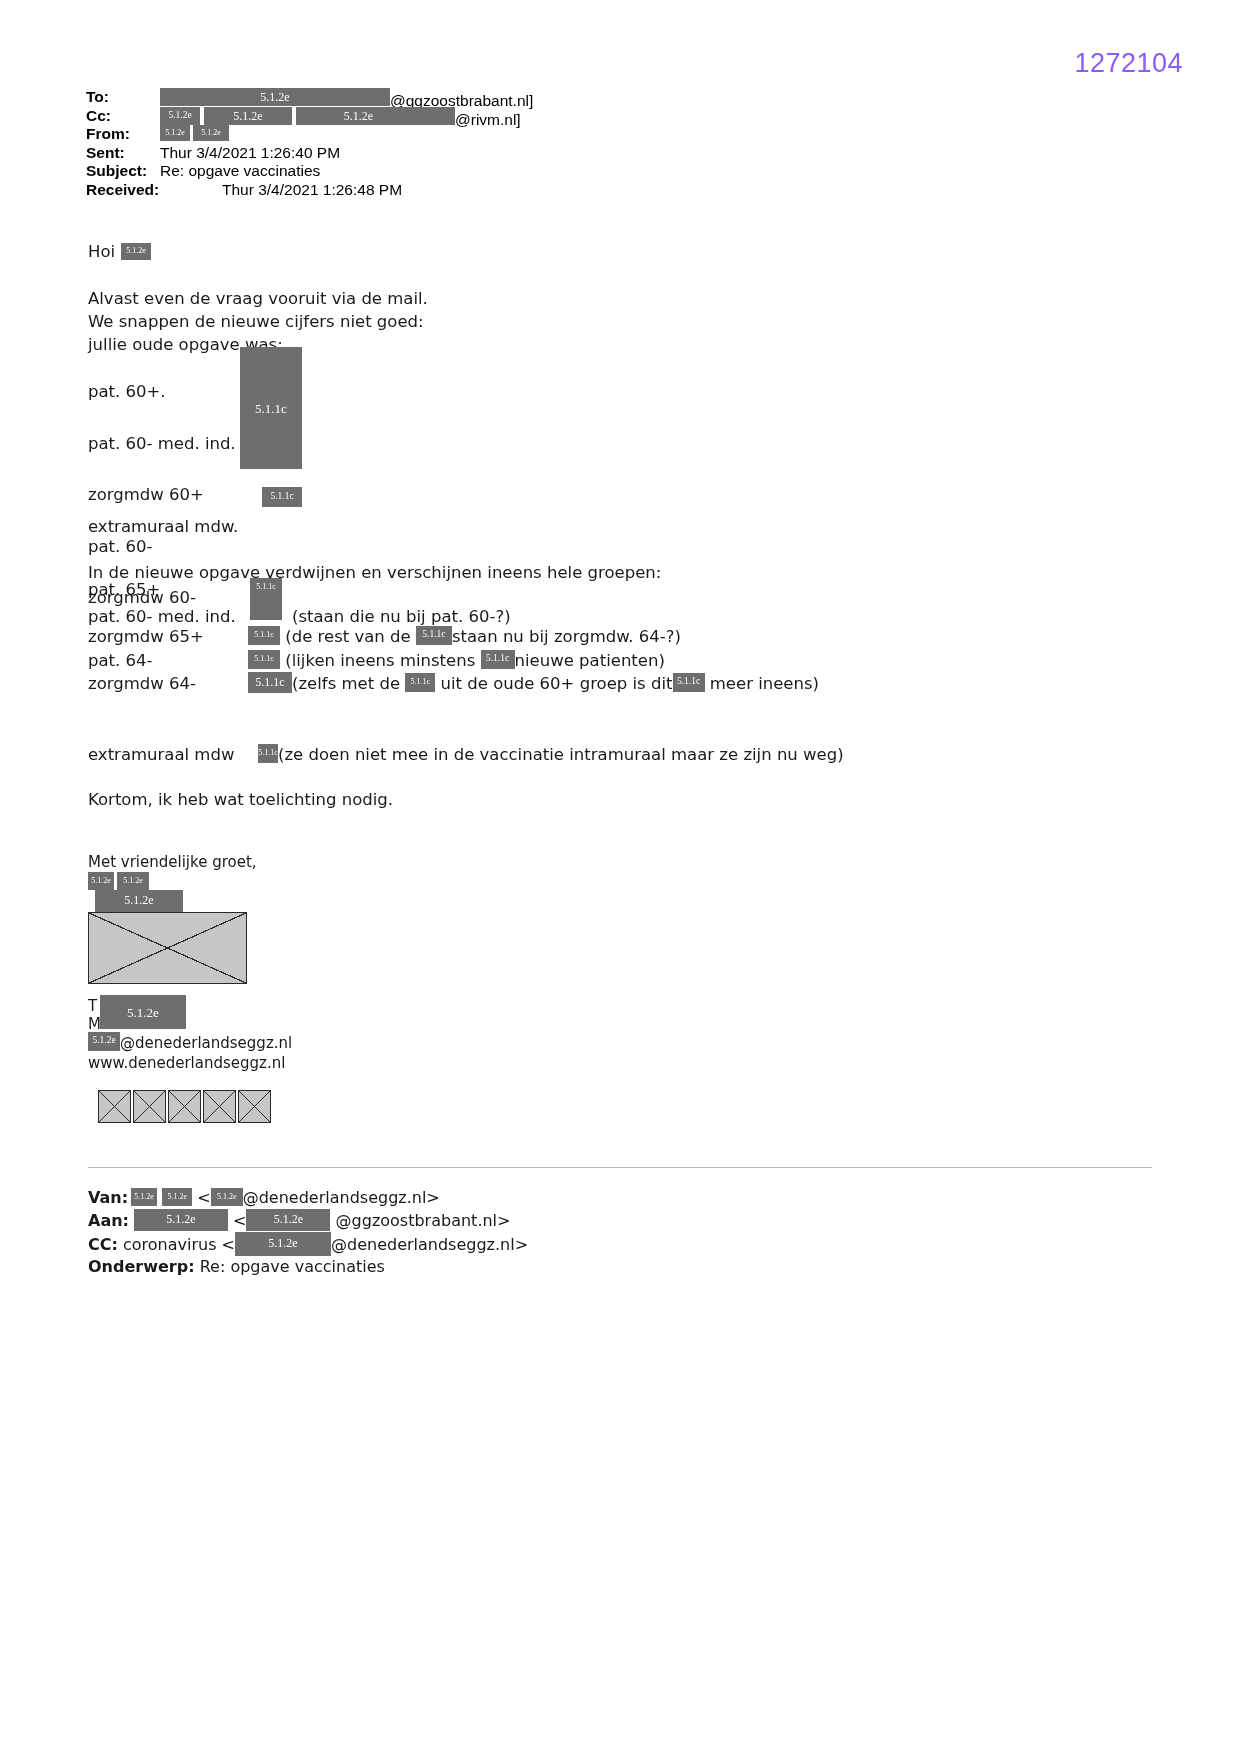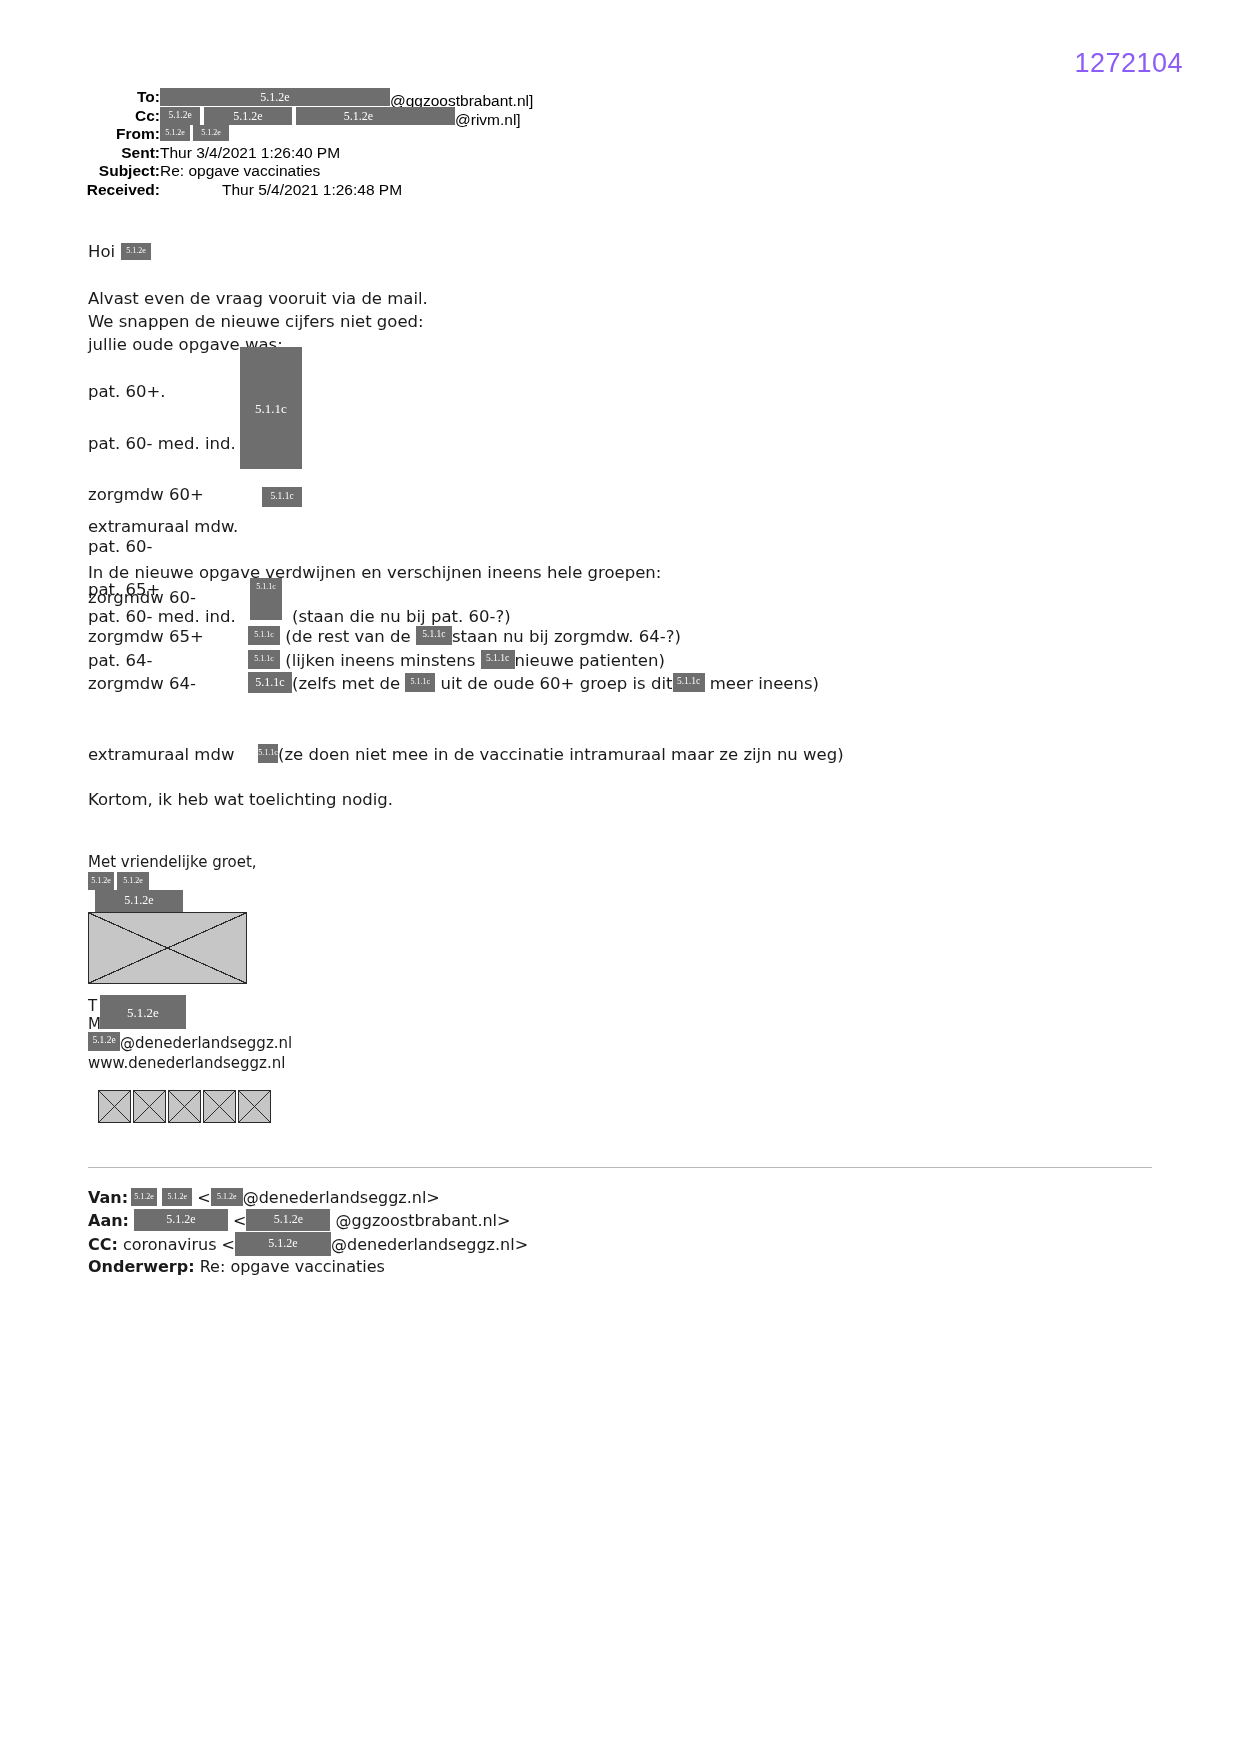--- a/index.html
+++ b/index.html
@@ -64,21 +64,20 @@
   .hdr-row {
     display: flex;
     align-items: flex-start;
     height: 18.5px;
     white-space: nowrap;
   }
   .hdr-label {
     font-weight: bold;
     width: 74px;
     flex: 0 0 74px;
-    text-align: right;
   }
   .hdr-value { position: relative; }
 
   
   .body-text {
     position: absolute;
     left: 88px;
     font-family: "DejaVu Sans", sans-serif;
     font-size: 16.5px;
     color: #1a1a1a;
@@ -181,21 +180,21 @@
       <span class="hdr-value">Thur 3/4/2021 1:26:40 PM</span>
     </div>
 
     <div class="hdr-row">
       <span class="hdr-label">Subject:</span>
       <span class="hdr-value">Re: opgave vaccinaties</span>
     </div>
 
     <div class="hdr-row">
       <span class="hdr-label">Received:</span>
-      <span class="hdr-value" style="padding-left:62px;">Thur 5/4/2021 1:26:48 PM</span>
+      <span class="hdr-value" style="padding-left:62px;">Thur 3/4/2021 1:26:48 PM</span>
     </div>
   </div>
 
   <div class="body-text line" style="top:212px;">
     <span>Hoi</span><span class="redact tiny" style="width:30px;height:17px;padding-top:4px;margin-left:6px;vertical-align:-3px;">5.1.2e</span>
   </div>
 
   <div class="body-text line" style="top:259px;">Alvast even de vraag vooruit via de mail.</div>
   <div class="body-text line" style="top:282px;">We snappen de nieuwe cijfers niet goed:</div>
   <div class="body-text line" style="top:305px;">jullie oude opgave was:</div>

